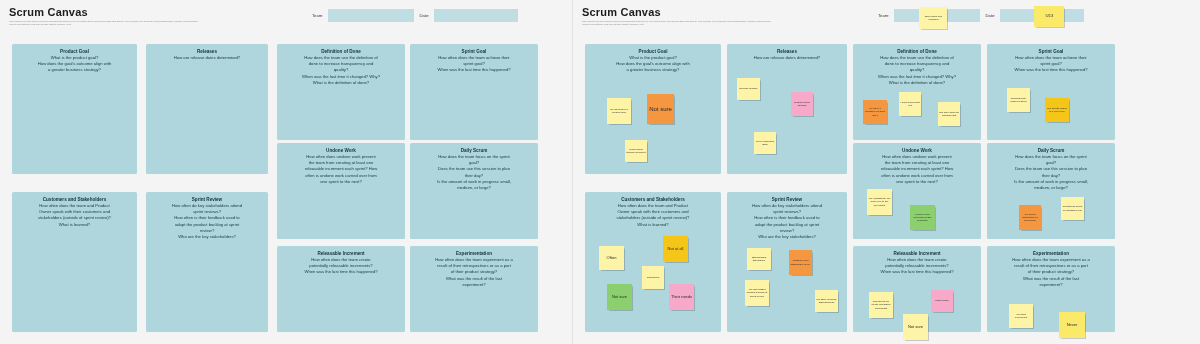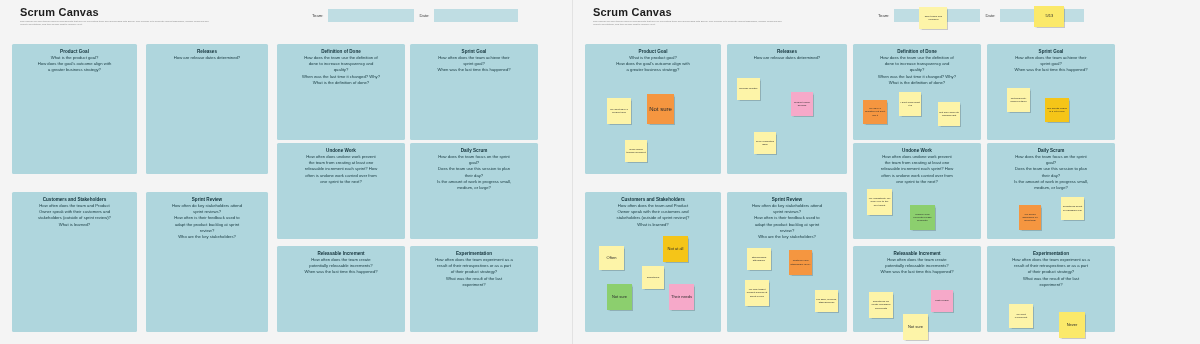--- a/index.html
+++ b/index.html
@@ -10,21 +10,21 @@
     overflow: hidden;
   }
   .board {
     position: absolute;
     top: 0; height: 344px;
     background: #f4f4f4;
   }
   .board-left  { left: 0;   width: 572px; }
   .board-right { left: 572px; width: 628px; border-left: 1px solid #e2e2e2; }
 
-  .hdr { position: absolute; top: 6px; left: 20px; }
+  .hdr { position: absolute; top: 6px; left: 9px; }
   .hdr-title {
     font-size: 11px; font-weight: bold; color: #1c1c1c;
     letter-spacing: .2px;
   }
   .hdr-sub {
     margin-top: 2px; width: 190px;
     font-size: 2.4px; line-height: 3.4px; color: #8a8a8a;
   }
 
   .hdr-fields {

